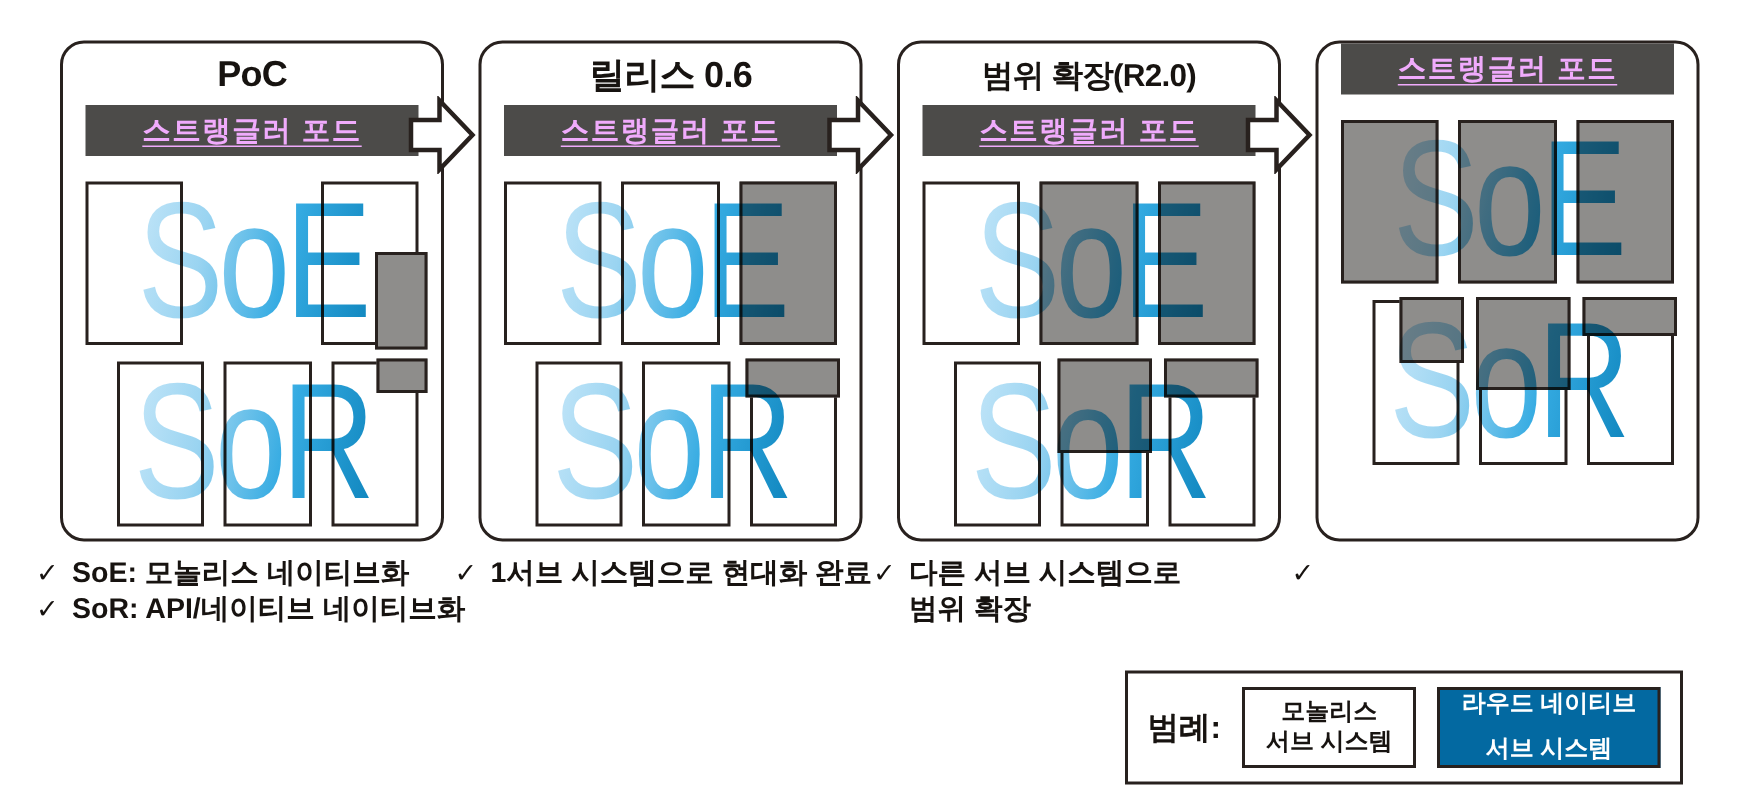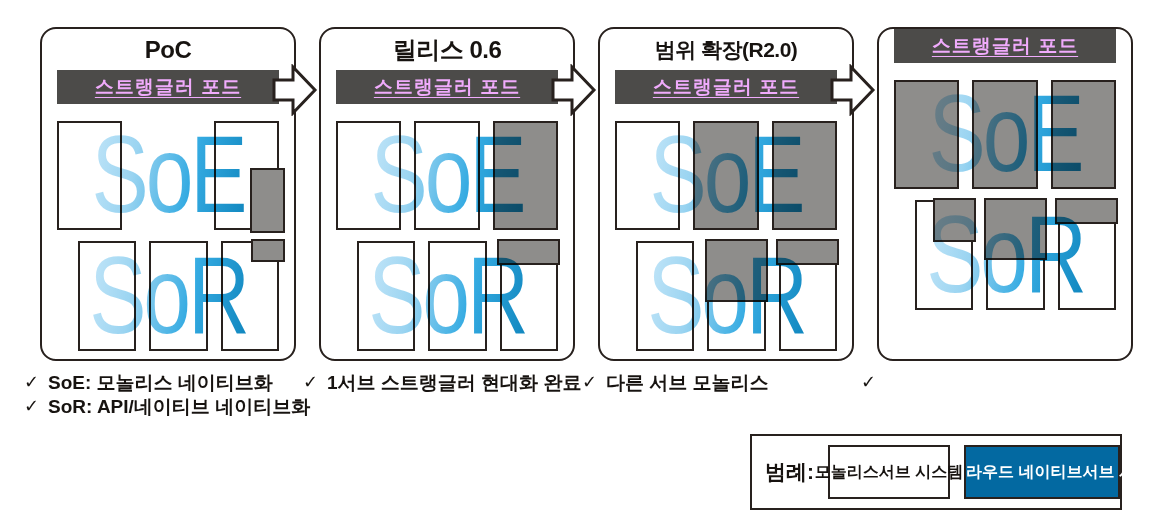--- a/index.html
+++ b/index.html
@@ -42,28 +42,28 @@
   }
 
   .notes { margin-top:10px; margin-left:-16px; width:292px; }
   .note-line { display:flex; align-items:flex-start; font-size:19px; font-weight:600; line-height:1.25; }
   .note-check { width:24px; flex:none; font-size:18px; }
   .note-cont { padding-left:24px; }
 
   .flow-arrow { position:absolute; top:64px; width:46px; height:52px; z-index:5; }
 
   .legend {
-    position:absolute; left:750px; top:434px; width:372px; height:76px;
+    position:absolute; left:750px; top:447px; width:372px; height:76px;
     background:#ffffff; border:2.5px solid #28211e;
     display:flex; align-items:center; padding:0 13px; gap:14px;
   }
   .legend-label { font-size:21px; font-weight:700; white-space:nowrap; }
   .legend-box {
     height:54px; border:2.5px solid #28211e;
-    display:flex; flex-direction:row; align-items:center; justify-content:center;
+    display:flex; flex-direction:column; align-items:center; justify-content:center;
     font-size:16px; font-weight:600; line-height:1.25; text-align:center; white-space:nowrap;
   }
   .legend-box.monolith { width:122px; background:#ffffff; color:#171310; }
   .legend-box.cloud { width:156px; background:#0369a1; color:#ffffff;justify-content:space-between; }
 </style>
 </head>
 <body>
 
 <div class="canvas">
 
@@ -142,21 +142,21 @@
                 <div class="sysbox"></div>
                 <div class="overlay" style="height: 24%; left: -2.5px; right: -2.5px; top: -2.5px;"></div>
               </div>
             </div>
             <div class="big-label">SoR</div>
           </div>
         </div>
         <div class="notes">
           <div class="note-line">
             <span class="note-check">✓</span>
-            <span>1서브 스트랭글러 현대화 완료</span>
+            <span>1서브 시스템으로 현대화 완료</span>
           </div>
         </div>
       </div>
       <div class="panel-wrap">
         <div class="panel">
           <div class="panel-title" style="font-size: 21px;">범위 확장(R2.0)</div>
           <div class="pod-bar">스트랭글러 포드</div>
           <div class="band soe">
             <div class="band-boxes">
               <div class="slot">
@@ -184,21 +184,24 @@
                 <div class="sysbox"></div>
                 <div class="overlay" style="height: 24%; left: -2.5px; right: -2.5px; top: -2.5px;"></div>
               </div>
             </div>
             <div class="big-label">SoR</div>
           </div>
         </div>
         <div class="notes">
           <div class="note-line">
             <span class="note-check">✓</span>
-            <span>다른 서브 모놀리스</span>
+            <span>다른 서브 시스템으로</span>
+          </div>
+          <div class="note-line note-cont">
+            <span>범위 확장</span>
           </div>
         </div>
       </div>
       <div class="panel-wrap">
         <div class="panel">
           <div class="pod-bar">스트랭글러 포드</div>
           <div class="band soe">
             <div class="band-boxes">
               <div class="slot">
                 <div class="sysbox gray"></div>

